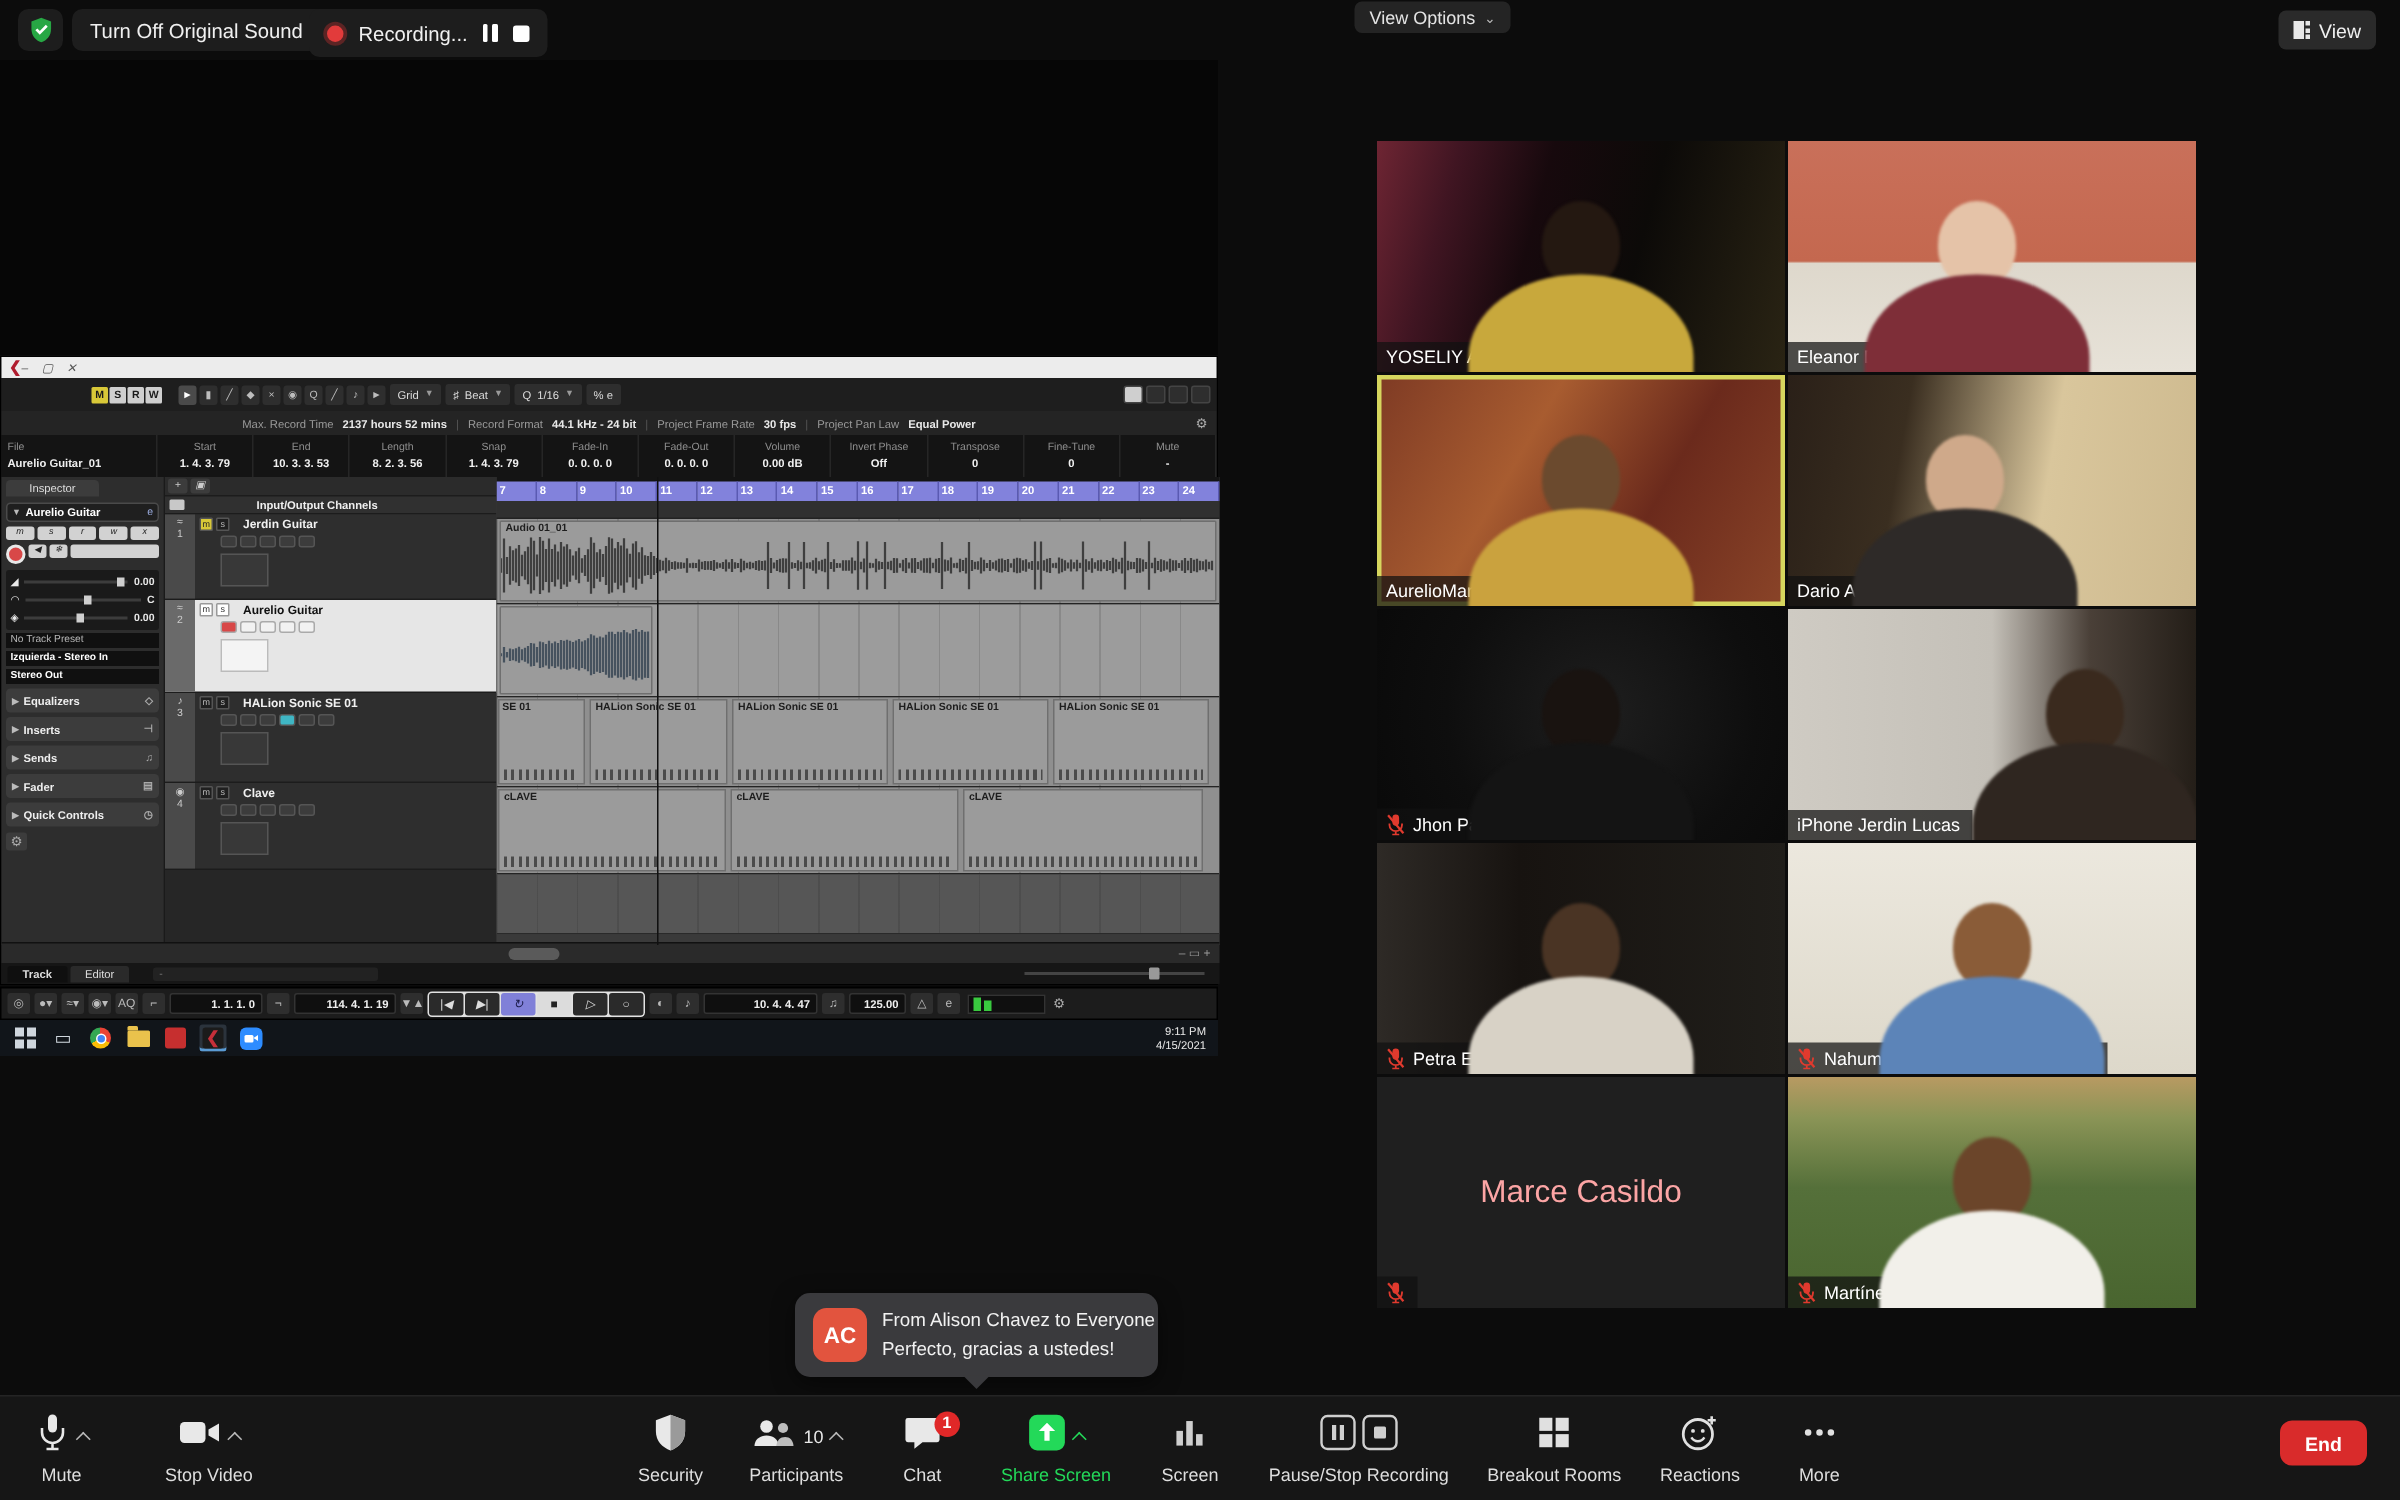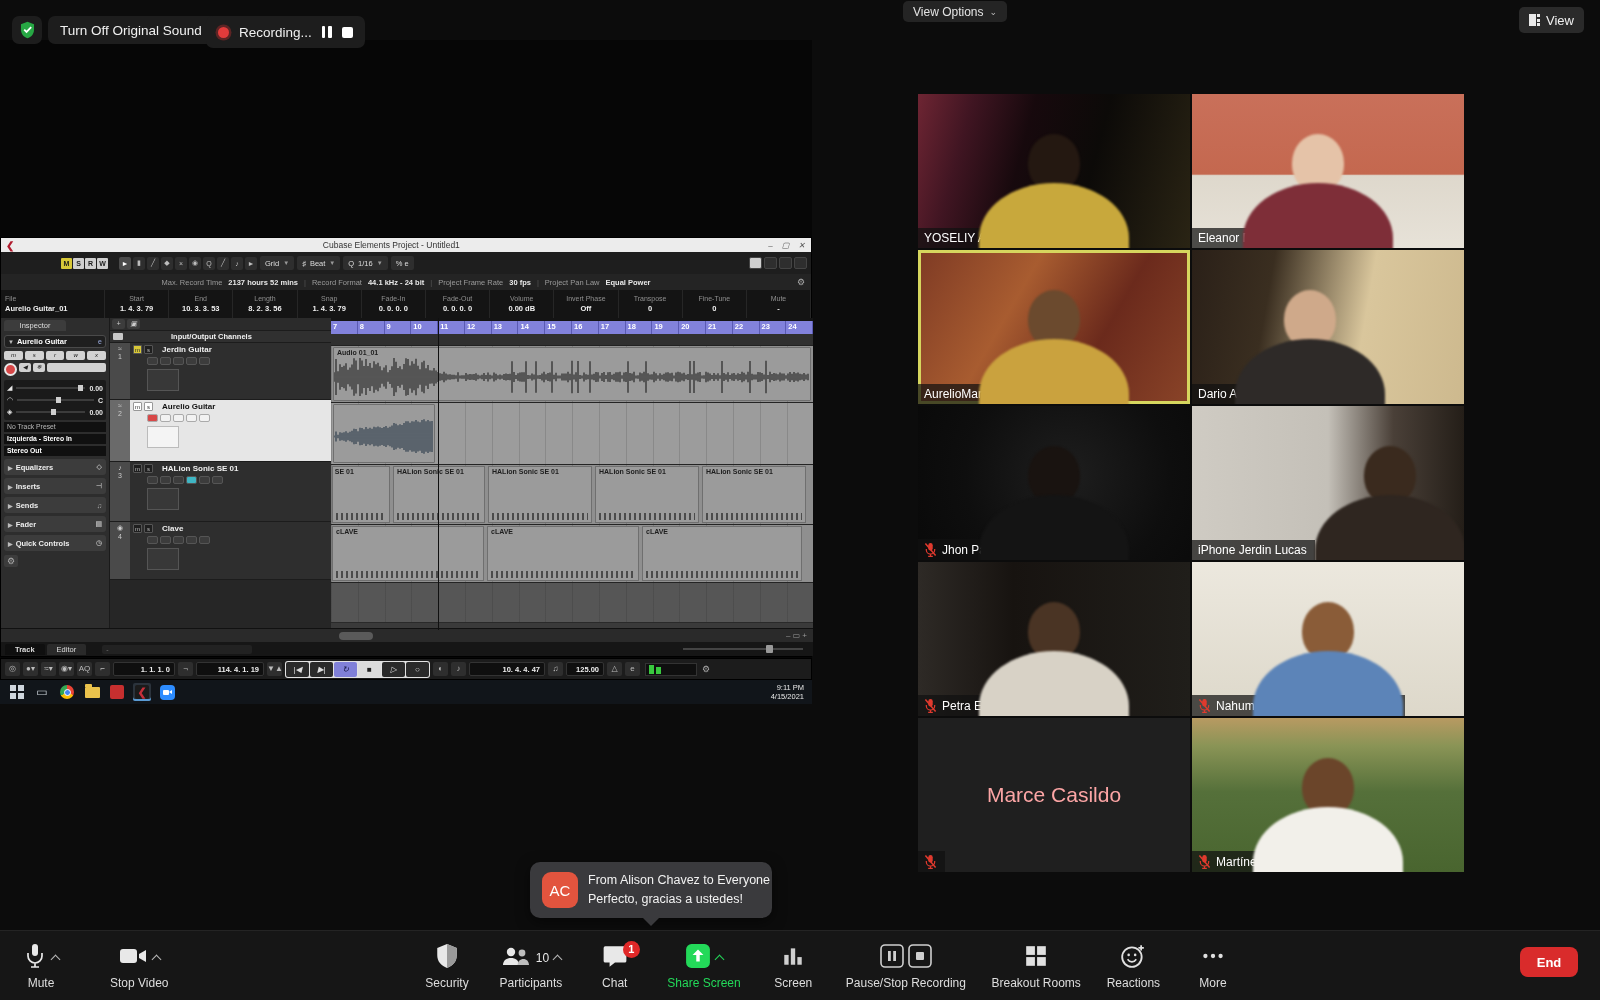--- a/index.html
+++ b/index.html
@@ -1,21 +1,21 @@
 <!DOCTYPE html>
 <html style="--banner-green: #26bd3e; --share-green: #23d959; --end-red: #d92b2b; --record-red: #e23b3b; --badge-red: #e02828; --active-border: #d6d65e; --avatar-orange: #e2543e; --ruler-purple: #8282dc; --mute-yellow: #d8c838;"><head>
 <meta charset="utf-8">
 <style>
   * { margin:0; padding:0; box-sizing:border-box; }
   html,body { width:1600px; height:1000px; background:#0c0c0c; overflow:hidden;
               font-family:"Liberation Sans", sans-serif; color:#fff; }
 
   
   #top-bar { position:absolute; left:0; top:0; width:1600px; height:40px; background:#0c0c0c; z-index:30; }
-  .tb-chip { position:absolute; display:flex; align-items:center; background:#1d1d1d; border-radius:7px; height:28px; top:16px; }
+  .tb-chip { position:absolute; display:flex; align-items:center; background:#1d1d1d; border-radius:7px; height:28px; top:6px; }
   #shield-chip { left:12px; width:30px; justify-content:center; }
   #sound-chip { left:48px; padding:0 8px 0 12px; font-size:13.5px; color:#f0f0f0; }
   #sound-chip .caret { margin-left:10px; border-left:1px solid #3a3a3a; padding-left:8px; color:#cfcfcf; font-size:10px; }
   #rec-chip { left:206px; padding:16px 12px; gap:10px; }
   #rec-dot { width:11px; height:11px; border-radius:50%; background:var(--record-red,#e23b3b); box-shadow:0 0 0 2.5px #5c2424; }
   #rec-chip .lbl { font-size:13.5px; color:#f0f0f0; }
   .pausebars { display:inline-flex; gap:3px; }
   .pausebars i { width:3.5px; height:12px; background:#fff; border-radius:1px; }
   .stopsq { width:11px; height:11px; background:#fff; border-radius:2px; }
   #banner { position:absolute; left:570px; top:1px; height:21px; display:flex; align-items:center; gap:10px;
@@ -196,21 +196,21 @@
   .tile-8 { background:#1f1f1f; }
   .tile-9 { background:linear-gradient(180deg,#b89a62 0%,#8a9456 18%,#55703a 48%,#49652f 100%); --skin:#6b452a; --shirt:#f2f0ea; }
   .tile-label { position:absolute; left:0; bottom:0; max-width:96%; display:flex; align-items:center; gap:5px;
                 background:rgba(16,16,16,0.72); padding:3px 8px 3px 6px; font-size:12px; color:#fff; white-space:nowrap; }
   .tile-center-name { position:absolute; inset:0; display:flex; align-items:center; justify-content:center; font-size:21px; color:#fca5a5; }
 
   
   #chat-popup { position:absolute; left:530px; top:862px; width:242px; height:56px; background:#3a3a3d; border-radius:10px;
                 display:flex; align-items:center; gap:10px; padding:0 12px; box-shadow:0 4px 14px rgba(0,0,0,0.5); z-index:20; }
   #chat-popup::after { content:""; position:absolute; left:112px; bottom:-8px; border-left:9px solid transparent; border-right:9px solid transparent; border-top:9px solid #3a3a3d; }
-  #chat-avatar { width:36px; height:36px; border-radius:9px; background:var(--avatar-orange,#e2543e); color:#fff; font-size:15px; font-weight:normal;
+  #chat-avatar { width:36px; height:36px; border-radius:9px; background:var(--avatar-orange,#e2543e); color:#fff; font-size:15px; font-weight:bold;
                  display:flex; align-items:center; justify-content:center; flex:0 0 auto; }
   #chat-popup .lines { font-size:12.5px; color:#f2f2f2; line-height:19px; white-space:nowrap; }
 
   
   #control-bar { position:absolute; left:0; top:930px; width:1600px; height:70px; background:#161616; border-top:1px solid #242424; z-index:25; }
   .cb-group { position:absolute; top:0; height:70px; display:flex; align-items:center; }
   #cb-left { left:14px; gap:42px; }
   #cb-center { left:420px; width:820px; justify-content:space-between; }
   .cb-item { position:relative; display:flex; flex-direction:column; align-items:center; gap:3px; min-width:54px; cursor:pointer; }
   .cb-iconrow { height:30px; display:flex; align-items:center; gap:5px; }
@@ -258,21 +258,20 @@
         <i></i>
       </span>
     <span>View</span>
   </div>
 </div>
 
 <div id="shared-screen">
   <div id="cubase">
     <div id="cb-title">
       <span id="cb-logo">❮</span>
-      <span class="t">Cubase Elements Project - Untitled1</span>
       <span id="cb-winctl">
           <i>–</i>
           <i>▢</i>
           <i>✕</i>
         </span>
     </div>
     <div id="cb-toolbar">
       <span class="msrw" id="msrw">
           <b class="on">M</b>
           <b>S</b>

